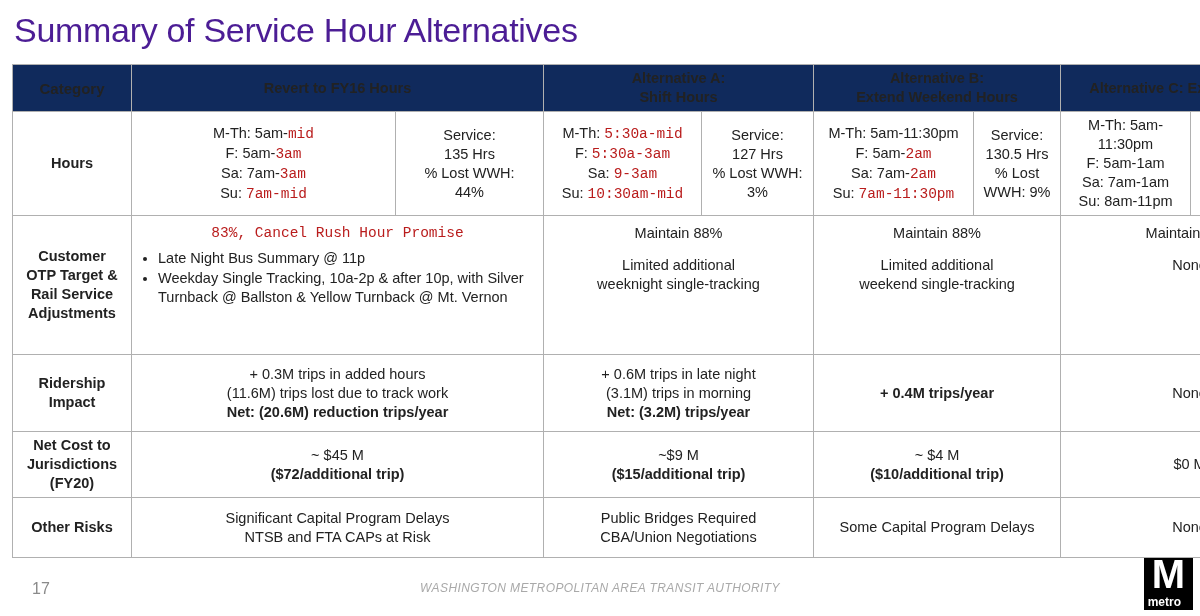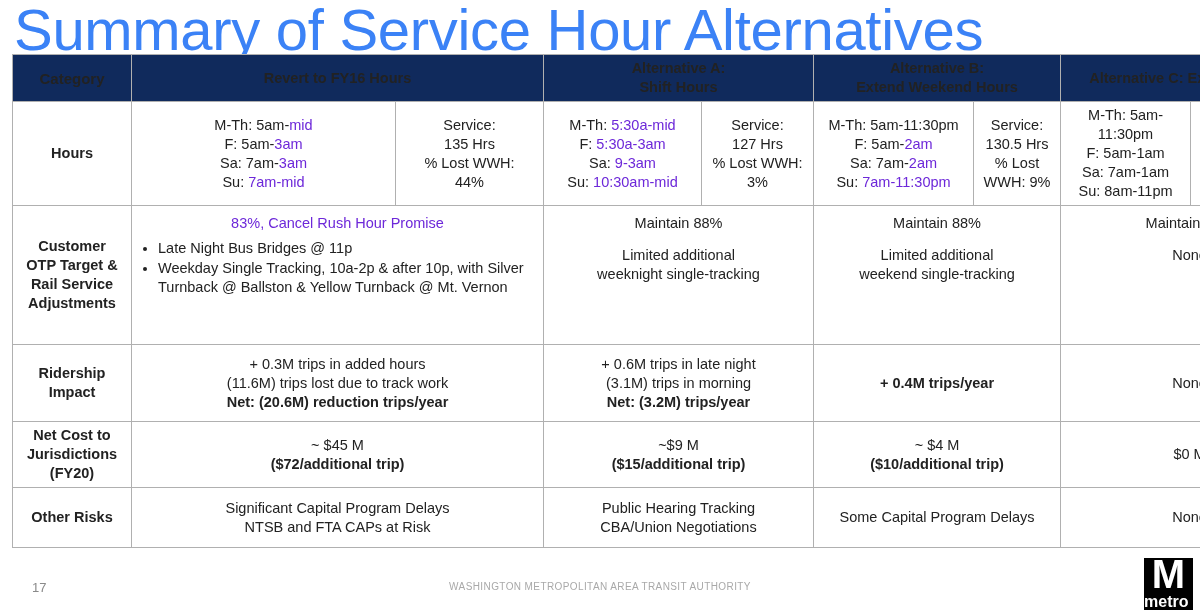--- a/index.html
+++ b/index.html
@@ -8,31 +8,31 @@
     background:#ffffff;
     font-family:"Liberation Sans", sans-serif;
     color:#1a1a1a;
     overflow:hidden;
     position:relative;
   }
   
   .slide-title{
     position:absolute;
     left:14px; top:2px;
-    font-size:58px;
+    font-size:34px;
     line-height:56px;
     font-weight:400;
-    color:#3b82f6;
+    color:#4c1d95;
     letter-spacing:-0.3px;
     white-space:nowrap;
   }
   
   .tbl-wrap{
     position:absolute;
-    left:12px; top:54px;
+    left:12px; top:64px;
     width:1176px;
   }
   table.summary{
     border-collapse:collapse;
     table-layout:fixed;
     width:1176px;
     background:#fff;
   }
   table.summary td, table.summary th{
     border:1px solid #b0b0b0;
@@ -55,21 +55,21 @@
   }
   thead th.cat{ font-size:15px; }
   td.rowhead{
     text-align:left;
     font-weight:bold;
     font-size:14.5px;
     line-height:19px;
     padding-left:10px;
     color:#1a1a1a;
   }
-  .red{ color:#6d28d9; }
+  .red{ color:#b91c1c;font-family:Liberation Mono, monospace; }
   .bold{ font-weight:bold; }
   .bi{ font-weight:bold; }
   .gap{ display:block; height:13px; }
   ul.bullets{
     margin:6px 0 0 0;
     padding:0 0 0 20px;
     text-align:left;
     list-style:disc;
   }
   ul.bullets li{
@@ -87,47 +87,48 @@
   
   tr.r-hours td{ height:92px; }
   tr.r-otp td{ height:139px; vertical-align:top; padding-top:8px; }
   tr.r-otp td.rowhead{ vertical-align:middle; padding-top:4px;}
   tr.r-ride td{ height:77px; }
   tr.r-cost td{ height:64px; }
   tr.r-risk td{ height:60px; }
   
   .footer-num{
     position:absolute; left:32px; top:580px;
-    font-size:13px; color:#8a8a8a;
+    font-size:16px; color:#8a8a8a;
   }
   .footer-agency{
     position:absolute; left:0; right:0; top:581px;
     text-align:center;
-    font-size:10px;
+    font-size:12px;
     letter-spacing:0.4px;
     color:#a9a9a9;
+    font-style:italic;
   }
   .metro-logo{
     position:absolute; left:1144px; top:558px;
     width:49px; height:52px;
     background:#000;
     color:#fff;
   }
   .metro-logo .m{
     position:absolute; left:0; right:0; top:-4px;
     text-align:center;
     font-family:"Liberation Sans", sans-serif;
     font-weight:bold;
     font-size:40px;
     line-height:40px;
   }
   .metro-logo .word{
     position:absolute; left:0; right:12px; bottom:2px;
     text-align:right;
-    font-size:16px;
+    font-size:12px;
     font-weight:bold;
     line-height:12px;
   }
 </style>
 </head>
 <body>
 
 <div class="slide-title">Summary of Service Hour Alternatives</div>
 
 <div class="tbl-wrap">
@@ -220,21 +221,21 @@
     <tr class="r-otp">
       <td class="rowhead">
         <span class="cell-line">Customer</span>
         <span class="cell-line">OTP Target &amp;</span>
         <span class="cell-line">Rail Service</span>
         <span class="cell-line">Adjustments</span>
       </td>
       <td colspan="2">
         <span class="cell-line red">83%, Cancel Rush Hour Promise</span>
         <ul class="bullets">
-          <li>Late Night Bus Bridges @ 11p</li>
+          <li>Late Night Bus Summary @ 11p</li>
           <li>Weekday Single Tracking, 10a-2p &amp; after 10p, with Silver Turnback @ Ballston &amp; Yellow Turnback @ Mt. Vernon</li>
         </ul>
       </td>
       <td colspan="2">
         <span class="cell-line">Maintain 88%</span>
         <span class="gap"></span>
         <span class="cell-line">Limited additional</span>
         <span class="cell-line">weeknight single-tracking</span>
       </td>
       <td colspan="2">
@@ -290,21 +291,21 @@
       <td colspan="2">$0 M</td>
     </tr>
 
     <tr class="r-risk">
       <td class="rowhead">Other Risks</td>
       <td colspan="2">
         <span class="cell-line">Significant Capital Program Delays</span>
         <span class="cell-line">NTSB and FTA CAPs at Risk</span>
       </td>
       <td colspan="2">
-        <span class="cell-line">Public Hearing Tracking</span>
+        <span class="cell-line">Public Bridges Required</span>
         <span class="cell-line">CBA/Union Negotiations</span>
       </td>
       <td colspan="2">Some Capital Program Delays</td>
       <td colspan="2">None</td>
     </tr>
   </tbody>
 </table>
 </div>
 
 <div class="footer-num">17</div>

